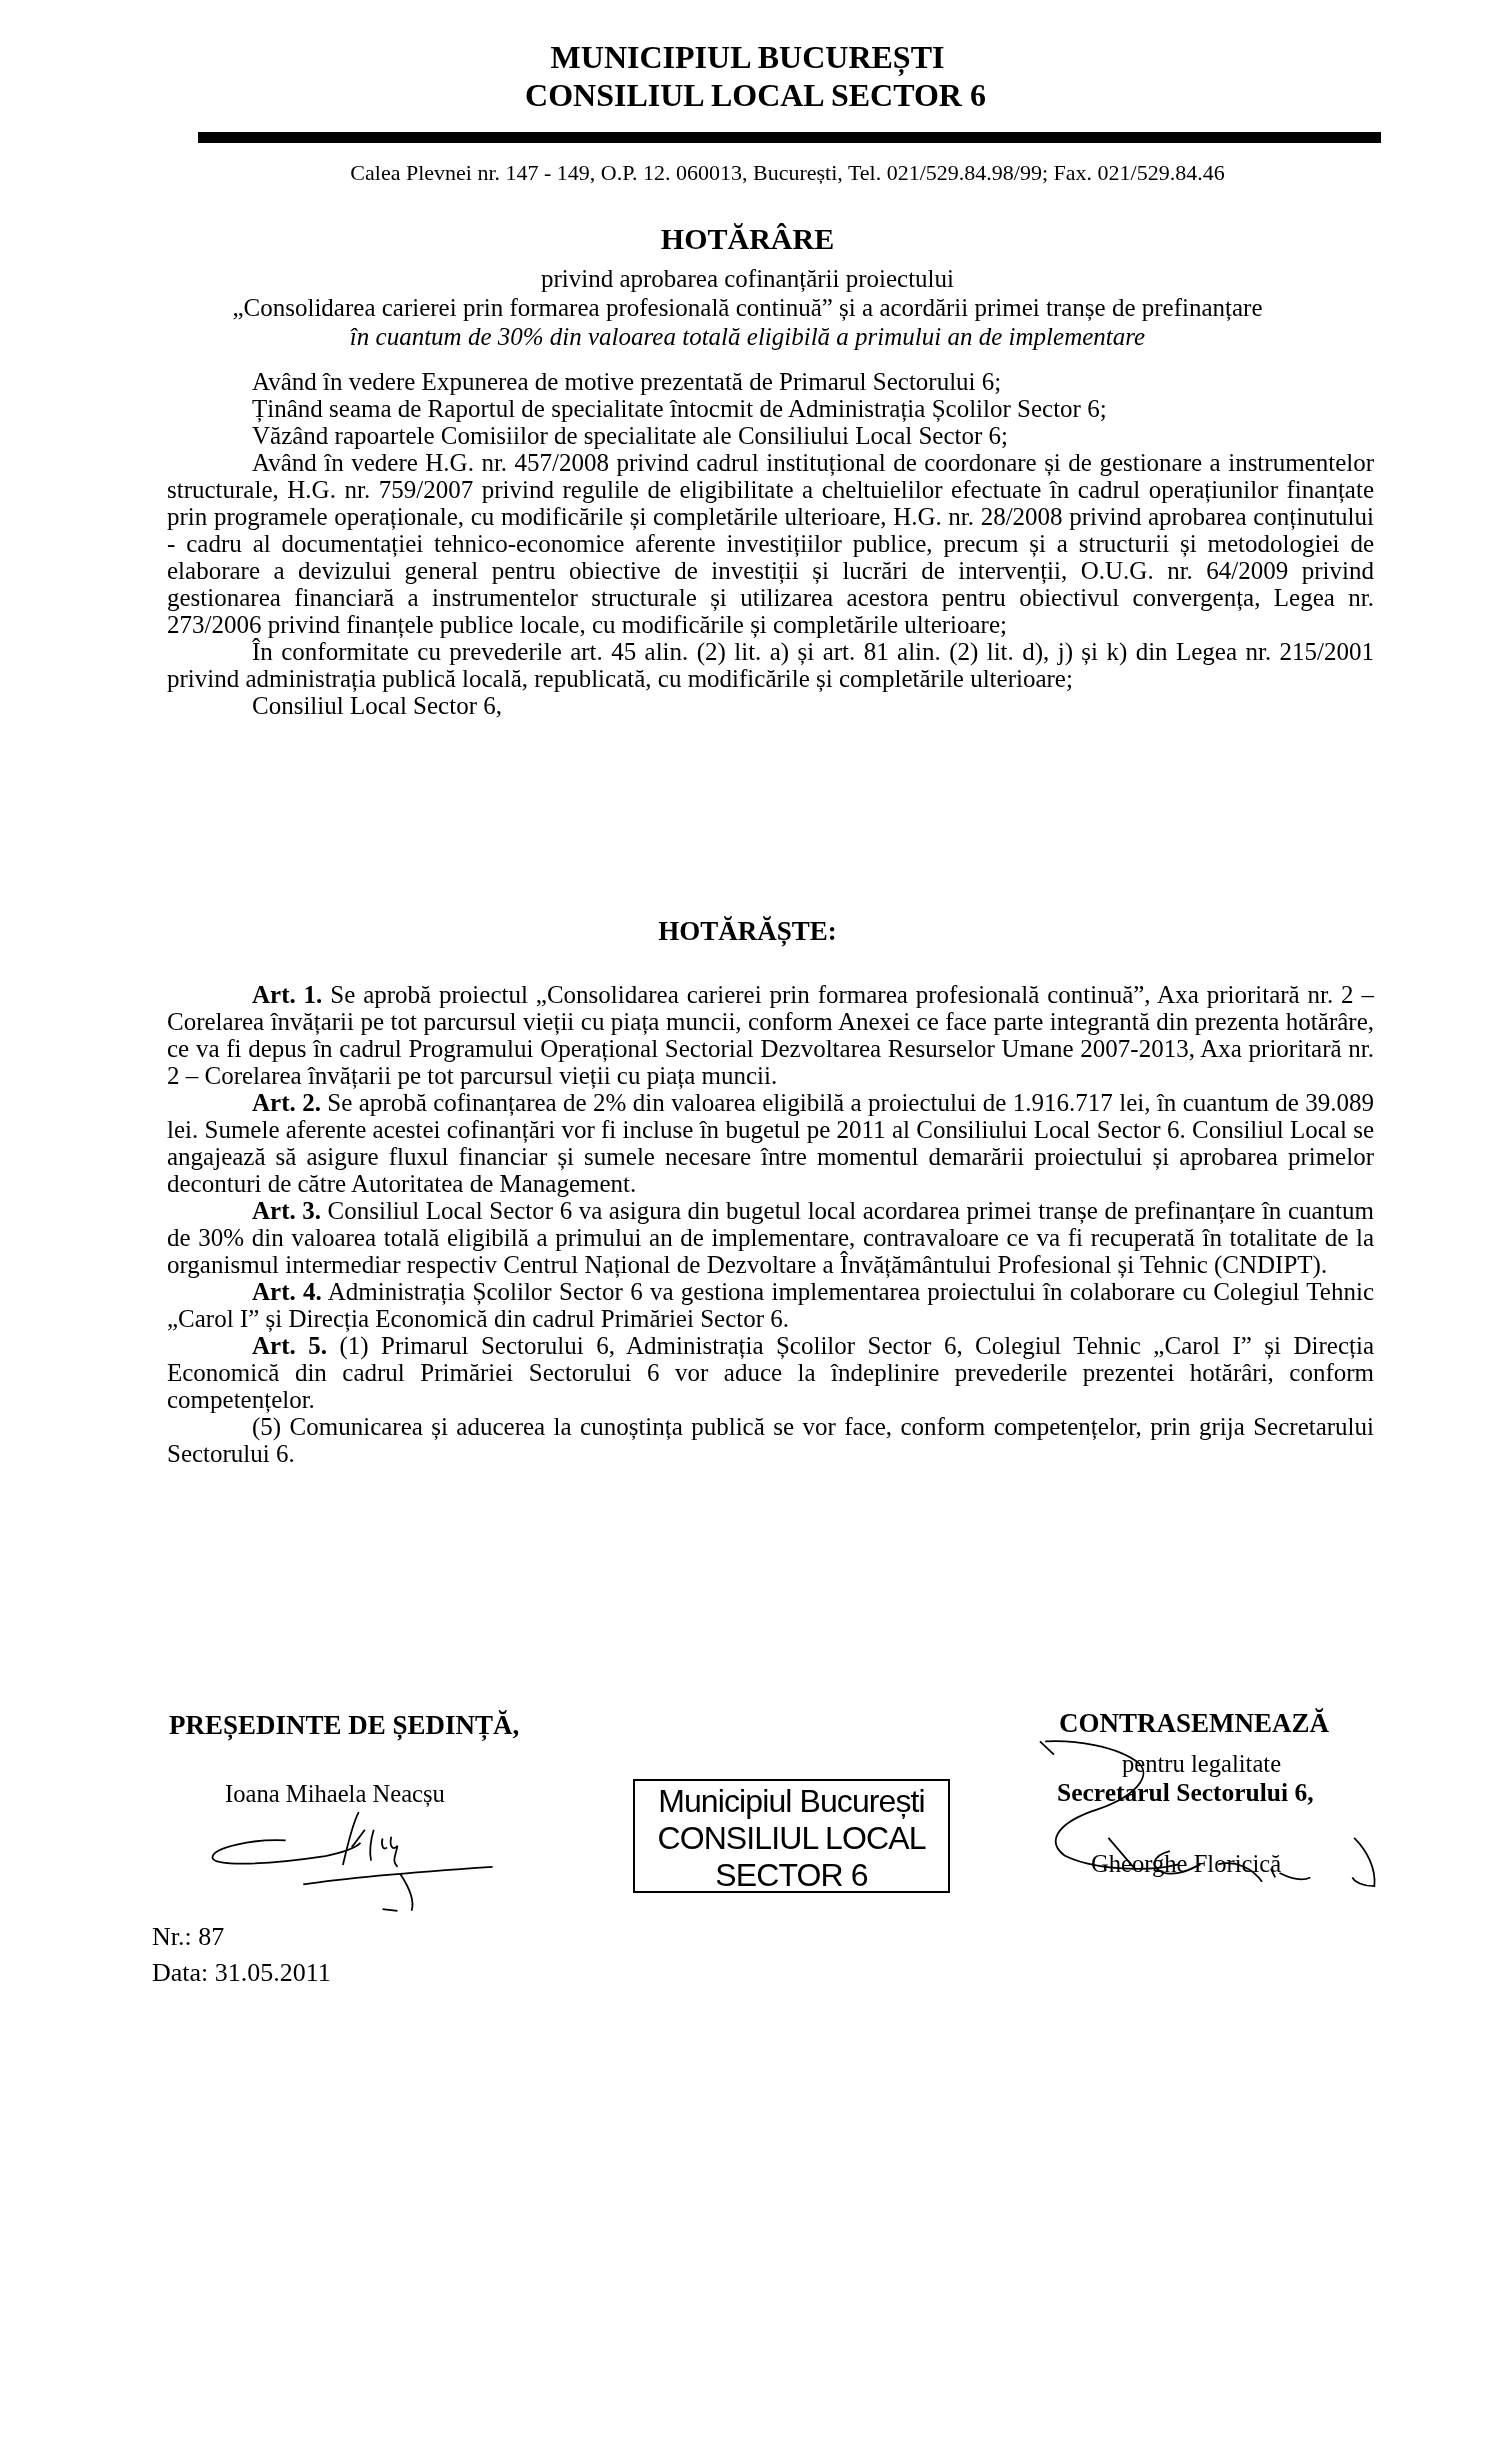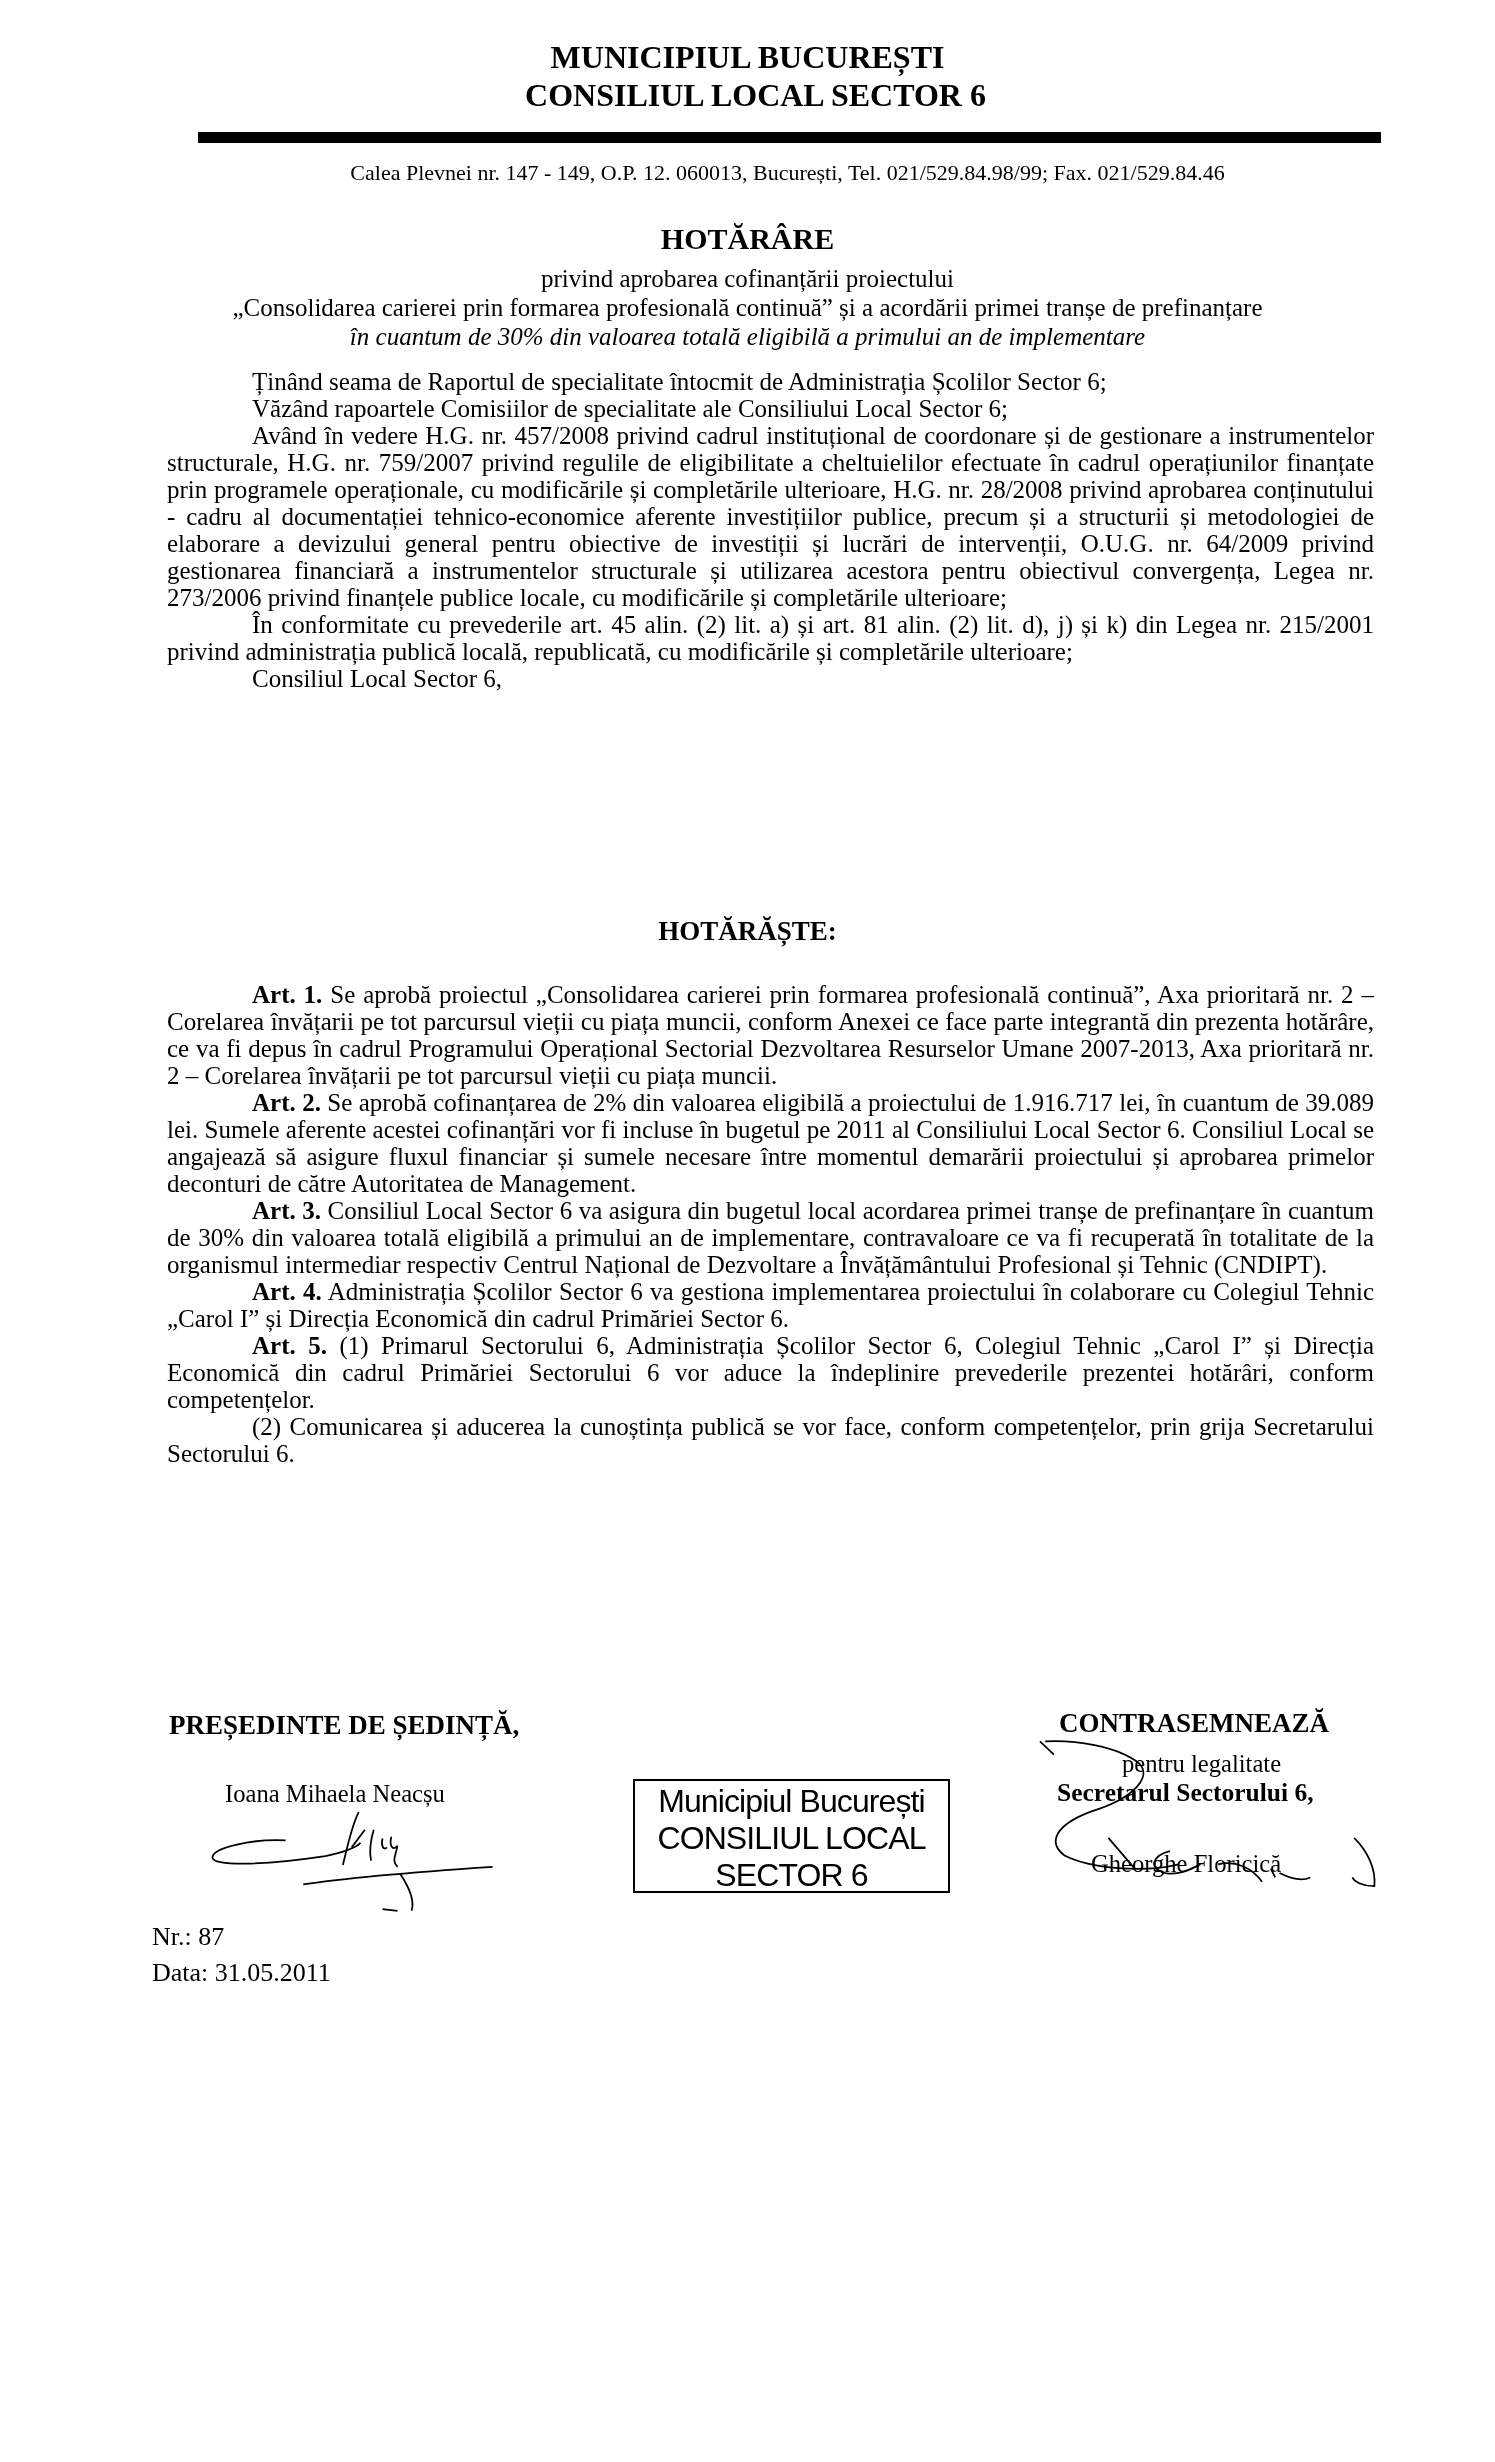--- a/index.html
+++ b/index.html
@@ -34,36 +34,37 @@
 <div class="abs center hdr" style="top:77px;padding-left:8px;">CONSILIUL LOCAL SECTOR 6</div>
 <div class="abs bar"></div>
 <div class="abs center addr" style="top:160px;">Calea Plevnei nr. 147 - 149, O.P. 12. 060013, București, Tel. 021/529.84.98/99; Fax. 021/529.84.46</div>
 
 <div class="abs center title" style="top:222px;">HOTĂRÂRE</div>
 <div class="abs center sub" style="top:264px;">privind aprobarea cofinanțării proiectului</div>
 <div class="abs center sub" style="top:293px;">„Consolidarea carierei prin formarea profesională continuă” și a acordării primei tranșe de prefinanțare</div>
 <div class="abs center sub" style="top:322px;font-style:italic;">în cuantum de 30% din valoarea totală eligibilă a primului an de implementare</div>
 
 <div class="abs body" style="top:368px;">
+  <p class="last-left">Având în vedere Expunerea de motive prezentată de Primarul Sectorului 6;</p>
   <p class="last-left">Ținând seama de Raportul de specialitate întocmit de Administrația Școlilor Sector 6;</p>
   <p class="last-left">Văzând rapoartele Comisiilor de specialitate ale Consiliului Local Sector 6;</p>
   <p class="last-left">Având în vedere H.G. nr. 457/2008 privind cadrul instituțional de coordonare și de gestionare a instrumentelor structurale, H.G. nr. 759/2007 privind regulile de eligibilitate a cheltuielilor efectuate în cadrul operațiunilor finanțate prin programele operaționale, cu modificările și completările ulterioare, H.G. nr. 28/2008 privind aprobarea conținutului - cadru al documentației tehnico-economice aferente investițiilor publice, precum și a structurii și metodologiei de elaborare a devizului general pentru obiective de investiții și lucrări de intervenții, O.U.G. nr. 64/2009 privind gestionarea financiară a instrumentelor structurale și utilizarea acestora pentru obiectivul convergența, Legea nr. 273/2006 privind finanțele publice locale, cu modificările și completările ulterioare;</p>
   <p class="last-left">În conformitate cu prevederile art. 45 alin. (2) lit. a) și art. 81 alin. (2) lit. d), j) și k) din Legea nr. 215/2001 privind administrația publică locală, republicată, cu modificările și completările ulterioare;</p>
   <p class="last-left">Consiliul Local Sector 6,</p>
 </div>
 
 <div class="abs center hotaraste" style="top:916px;">HOTĂRĂȘTE:</div>
 
 <div class="abs body" style="top:981px;">
   <p class="last-left"><span class="art-label">Art. 1.</span><span> Se aprobă proiectul „Consolidarea carierei prin formarea profesională continuă”, Axa prioritară nr. 2 – Corelarea învățarii pe tot parcursul vieții cu piața muncii, conform Anexei ce face parte integrantă din prezenta hotărâre, ce va fi depus în cadrul Programului Operațional Sectorial Dezvoltarea Resurselor Umane 2007-2013, Axa prioritară nr. 2 – Corelarea învățarii pe tot parcursul vieții cu piața muncii.</span></p>
   <p class="last-left"><span class="art-label">Art. 2.</span><span> Se aprobă cofinanțarea de 2% din valoarea eligibilă a proiectului de 1.916.717 lei, în cuantum de 39.089 lei. Sumele aferente acestei cofinanțări vor fi incluse în bugetul pe 2011 al Consiliului Local Sector 6. Consiliul Local se angajează să asigure fluxul financiar și sumele necesare între momentul demarării proiectului și aprobarea primelor deconturi de către Autoritatea de Management.</span></p>
   <p class="last-left"><span class="art-label">Art. 3.</span><span> Consiliul Local Sector 6 va asigura din bugetul local acordarea primei tranșe de prefinanțare în cuantum de 30% din valoarea totală eligibilă a primului an de implementare, contravaloare ce va fi recuperată în totalitate de la organismul intermediar respectiv Centrul Național de Dezvoltare a Învățământului Profesional și Tehnic (CNDIPT).</span></p>
   <p class="last-left"><span class="art-label">Art. 4.</span><span> Administrația Școlilor Sector 6 va gestiona implementarea proiectului în colaborare cu Colegiul Tehnic „Carol I” și Direcția Economică din cadrul Primăriei Sector 6.</span></p>
   <p class="last-left"><span class="art-label">Art. 5.</span><span> (1) Primarul Sectorului 6, Administrația Școlilor Sector 6, Colegiul Tehnic „Carol I” și Direcția Economică din cadrul Primăriei Sectorului 6 vor aduce la îndeplinire prevederile prezentei hotărâri, conform competențelor.</span></p>
-  <p class="last-left">(2) Comunicarea și aducerea la cunoștința publică se vor face, conform competențelor, prin grija Secretarului Sectorului 6.</p>
+  <p class="last-left">(5) Comunicarea și aducerea la cunoștința publică se vor face, conform competențelor, prin grija Secretarului Sectorului 6.</p>
 </div>
 
 <div class="abs sig-title" style="left:169px; top:1710px;">PREȘEDINTE DE ȘEDINȚĂ,</div>
 <div class="abs sig-text" style="left:225px; top:1780px;">Ioana Mihaela Neacșu</div>
 <svg class="sig" style="left:202px; top:1812px;" width="317" height="106" viewBox="0 0 360 120">
   <path d="M95 32 C60 30, 10 40, 12 52 C14 60, 60 62, 140 50 C160 46, 175 40, 180 35"></path>
   <path d="M160 60 C165 40, 170 15, 178 0 M170 40 L185 20 M195 20 C192 30, 190 45, 192 55 M205 30 C203 38, 206 44, 210 40 M215 28 C212 40, 218 44, 222 38 C220 50, 215 55, 222 62"></path>
   <path d="M115 82 C160 75, 240 68, 330 62"></path>
   <path d="M225 70 C235 85, 242 100, 238 112 M205 110 L222 112"></path>
 </svg>

